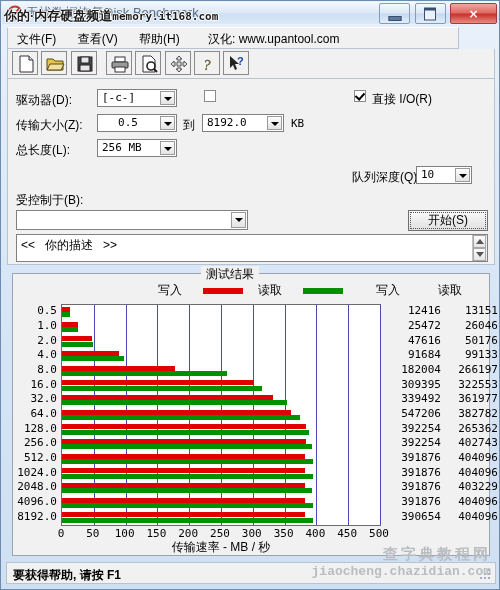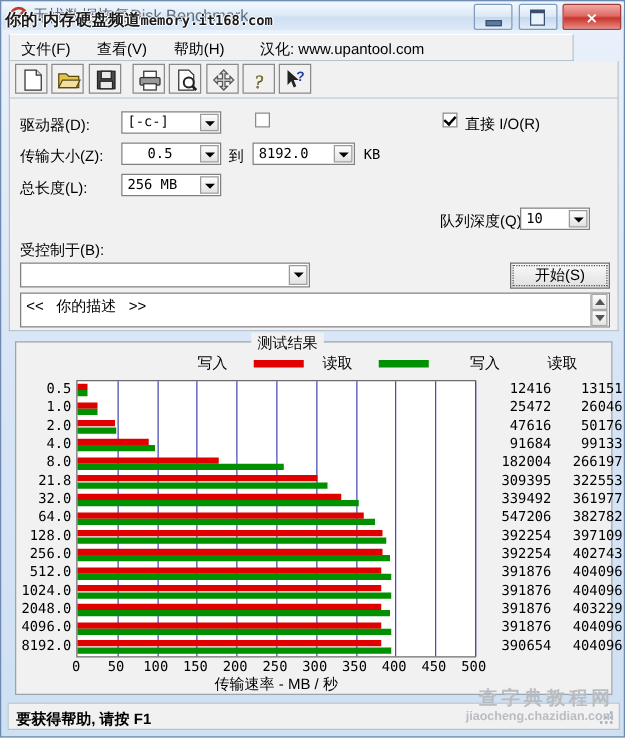--- a/index.html
+++ b/index.html
@@ -190,21 +190,21 @@
     position:absolute;left:5px;bottom:5px;width:490px;height:22px;
     background:#f1f1f1;border:1px solid #b6c3d1;box-sizing:border-box;
   }
   .statusbar .st{position:absolute;left:6px;top:4px;font-size:12px;color:#000;font-weight:bold;}
   .grip{position:absolute;right:3px;bottom:2px;width:14px;height:14px;}
   .bot-watermark{
     position:absolute;right:8px;bottom:10px;text-align:right;
     color:#b9bcc0;font-weight:bold;pointer-events:none;
   }
   .bot-watermark .l1{font-size:15px;letter-spacing:3px;}
-  .bot-watermark .l2{font-size:10px;font-family:Liberation Sans, sans-serif;letter-spacing:0px;}
+  .bot-watermark .l2{font-size:13px;font-family:Liberation Mono, monospace;letter-spacing:0px;}
 </style>
 </head>
 <body>
 
 <div class="window">
 
   <div class="titlebar">
     <span class="title-icon">
       <svg width="16" height="16" viewBox="0 0 16 16">
         <circle cx="8" cy="8" r="6.5" fill="none" stroke="#c0392b" stroke-width="2.2"></circle>
@@ -390,21 +390,21 @@
       <i class="bar r" style="top: 198px; width: 250.966px;"></i>
       <i class="bar w" style="top: 207.167px; width: 242.634px;"></i>
       <i class="bar r" style="top: 212.667px; width: 250.966px;"></i>
     </div>
   <div id="ylabels">
       <div class="ylab" style="left: 4px; top: 303.333px;">0.5</div>
       <div class="ylab" style="left: 4px; top: 318px;">1.0</div>
       <div class="ylab" style="left: 4px; top: 332.667px;">2.0</div>
       <div class="ylab" style="left: 4px; top: 347.333px;">4.0</div>
       <div class="ylab" style="left: 4px; top: 362px;">8.0</div>
-      <div class="ylab" style="left: 4px; top: 376.667px;">21.8</div>
+      <div class="ylab" style="left: 4px; top: 376.667px;">16.0</div>
       <div class="ylab" style="left: 4px; top: 391.333px;">32.0</div>
       <div class="ylab" style="left: 4px; top: 406px;">64.0</div>
       <div class="ylab" style="left: 4px; top: 420.667px;">128.0</div>
       <div class="ylab" style="left: 4px; top: 435.333px;">256.0</div>
       <div class="ylab" style="left: 4px; top: 450px;">512.0</div>
       <div class="ylab" style="left: 4px; top: 464.667px;">1024.0</div>
       <div class="ylab" style="left: 4px; top: 479.333px;">2048.0</div>
       <div class="ylab" style="left: 4px; top: 494px;">4096.0</div>
       <div class="ylab" style="left: 4px; top: 508.667px;">8192.0</div>
     </div>
@@ -433,21 +433,21 @@
       <div class="numcol" style="left: 443px; top: 347.333px;">99133</div>
       <div class="numcol" style="left: 386px; top: 362px;">182004</div>
       <div class="numcol" style="left: 443px; top: 362px;">266197</div>
       <div class="numcol" style="left: 386px; top: 376.667px;">309395</div>
       <div class="numcol" style="left: 443px; top: 376.667px;">322553</div>
       <div class="numcol" style="left: 386px; top: 391.333px;">339492</div>
       <div class="numcol" style="left: 443px; top: 391.333px;">361977</div>
       <div class="numcol" style="left: 386px; top: 406px;">547206</div>
       <div class="numcol" style="left: 443px; top: 406px;">382782</div>
       <div class="numcol" style="left: 386px; top: 420.667px;">392254</div>
-      <div class="numcol" style="left: 443px; top: 420.667px;">397109</div>
+      <div class="numcol" style="left: 443px; top: 420.667px;">265362</div>
       <div class="numcol" style="left: 386px; top: 435.333px;">392254</div>
       <div class="numcol" style="left: 443px; top: 435.333px;">402743</div>
       <div class="numcol" style="left: 386px; top: 450px;">391876</div>
       <div class="numcol" style="left: 443px; top: 450px;">404096</div>
       <div class="numcol" style="left: 386px; top: 464.667px;">391876</div>
       <div class="numcol" style="left: 443px; top: 464.667px;">404096</div>
       <div class="numcol" style="left: 386px; top: 479.333px;">391876</div>
       <div class="numcol" style="left: 443px; top: 479.333px;">403229</div>
       <div class="numcol" style="left: 386px; top: 494px;">391876</div>
       <div class="numcol" style="left: 443px; top: 494px;">404096</div>

